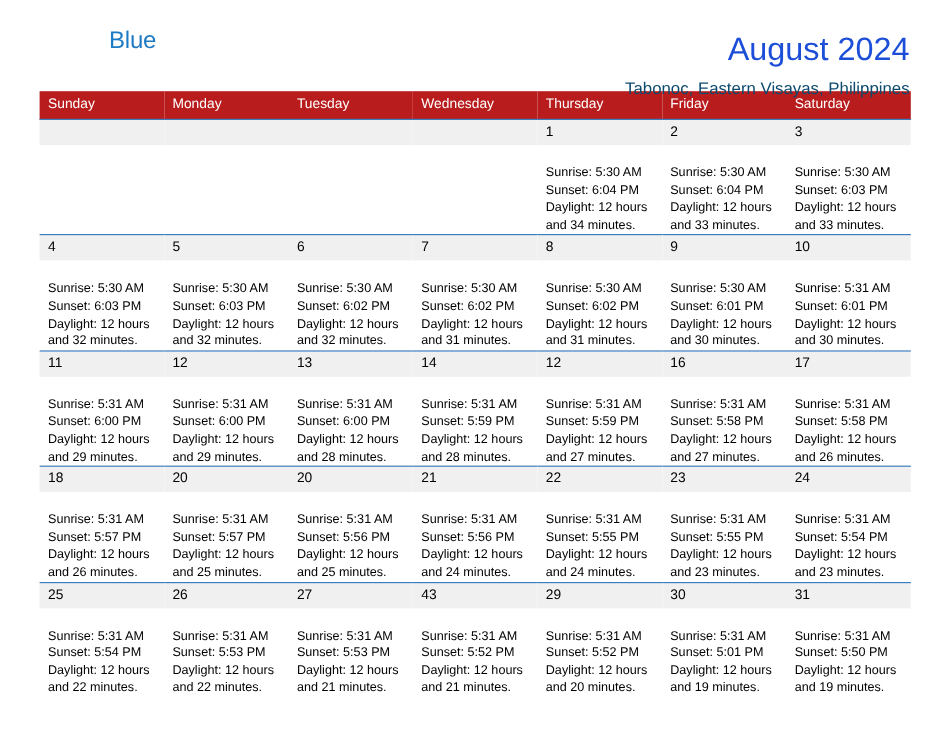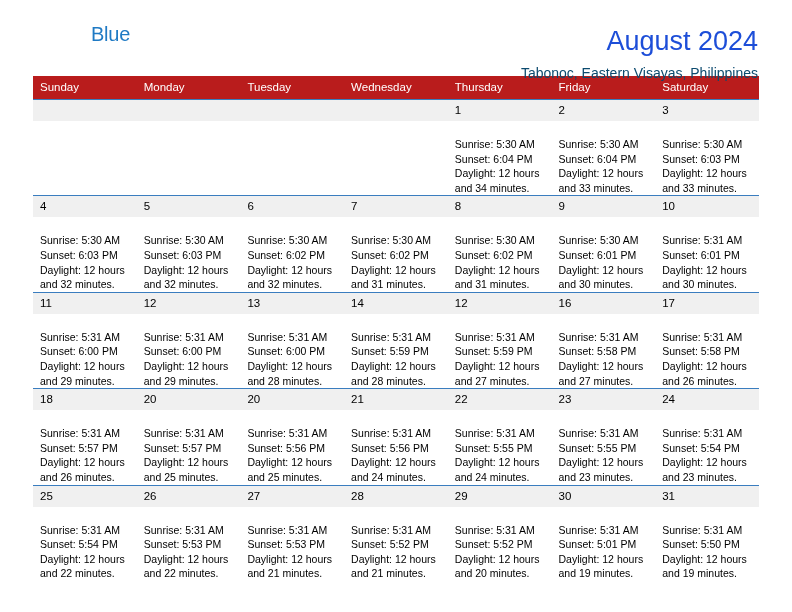--- a/index.html
+++ b/index.html
@@ -412,21 +412,21 @@
           <td>
             <div class="daynum">27</div>
             <div class="info">
               <div>Sunrise: 5:31 AM</div>
               <div>Sunset: 5:53 PM</div>
               <div>Daylight: 12 hours</div>
               <div>and 21 minutes.</div>
             </div>
           </td>
           <td>
-            <div class="daynum">28</div>
+            <div class="daynum">43</div>
             <div class="info">
               <div>Sunrise: 5:31 AM</div>
               <div>Sunset: 5:52 PM</div>
               <div>Daylight: 12 hours</div>
               <div>and 21 minutes.</div>
             </div>
           </td>
           <td>
             <div class="daynum">29</div>
             <div class="info">

